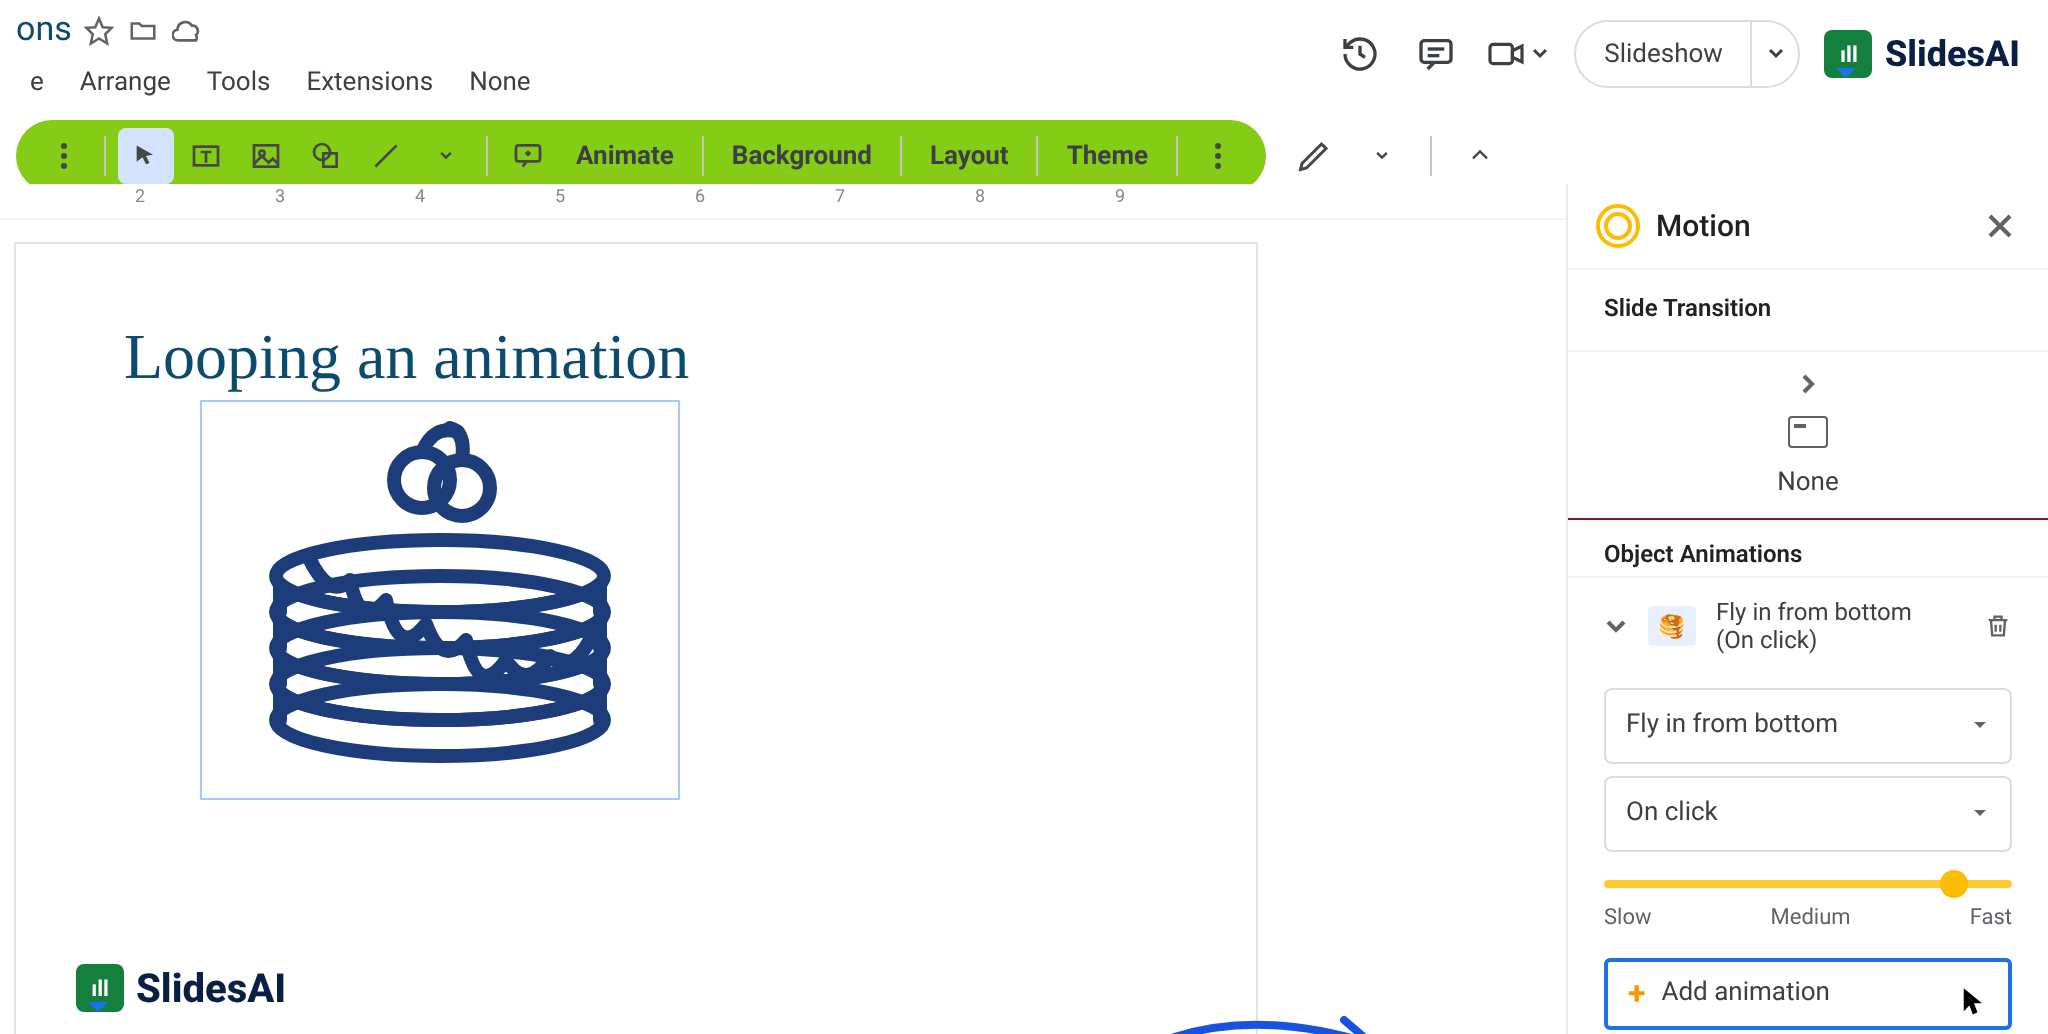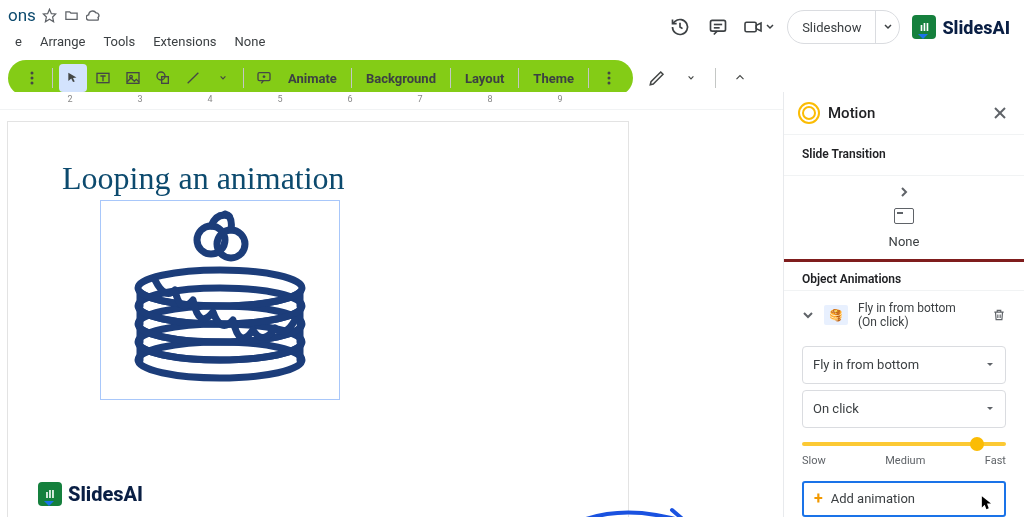--- a/index.html
+++ b/index.html
@@ -50,21 +50,21 @@
   .panel-header .orb { width: 22px; height: 22px; border: 2px solid #fbbc04; border-radius: 50%; display:flex; align-items:center; justify-content:center;}
   .panel-header .orb::after{content:""; width:10px;height:10px;border:2px solid #fbbc04;border-radius:50%;}
   .close { color: #5f6368; cursor: pointer; width:20px;height:20px; display:flex;align-items:center;justify-content:center;}
   .sect { padding: 12px 18px; border-top: 1px solid #f1f3f4; }
   .sect-title { font-size: 12px; font-weight: 600; color: #202124; margin-bottom: 2px; }
   .trans-row { display: flex; align-items: center; gap: 10px; padding: 10px 18px; border-top: 1px solid #f1f3f4; cursor:pointer;flex-direction:column;}
   .chev { color:#5f6368; }
   .slide-icon { width:20px;height:16px;border:1.5px solid #5f6368; border-radius:2px; position:relative;}
   .slide-icon::after{content:"";position:absolute;left:2px;top:3px;width:6px;height:2px;background:#5f6368;}
   .trans-row .lbl{ font-size:13px; color:#3c4043;}
-  .obj-anim { padding: 10px 18px 4px 18px; border-top:3px solid #7f1d1d; font-size:12px;font-weight:600;}
+  .obj-anim { padding: 10px 18px 4px 18px; border-top:1px solid #7f1d1d; font-size:12px;font-weight:600;}
   .anim-item { display:flex; align-items:center; padding: 10px 18px; gap:10px; border-top:1px solid #f1f3f4; cursor:pointer;}
   .anim-item .thumb { width:24px;height:20px; background:#e8f0fe; border-radius:2px; display:flex;align-items:center;justify-content:center; font-size:11px;}
   .anim-item .txts { font-size:12px; color:#3c4043; line-height:1.2;}
   .trash { margin-left:auto; color:#5f6368; cursor:pointer;}
   .dd { margin: 6px 18px; border:1px solid #dadce0; border-radius:4px; height:38px; display:flex; align-items:center; justify-content:space-between; padding:0 10px; font-size:13px; color:#3c4043; cursor:pointer;}
   .slider-row{ padding: 8px 18px 2px 18px;}
   .slider-track{ height:4px; background:#fcc934; border-radius:2px; position:relative; }
   .slider-thumb{ position:absolute; right:22px; top:-5px; width:14px;height:14px;background:#fbbc04;border-radius:50%; cursor:pointer;}
   .slider-labels{ display:flex; justify-content:space-between; font-size:11px; color:#5f6368; padding: 6px 18px 0 18px;}
   .add-anim{ margin:14px 18px 10px 18px; border:2px solid #1a73e8; border-radius:3px; height:36px; display:flex; align-items:center; padding:0 10px; font-size:13px; color:#3c4043; gap:8px; cursor:pointer; position:relative;}

